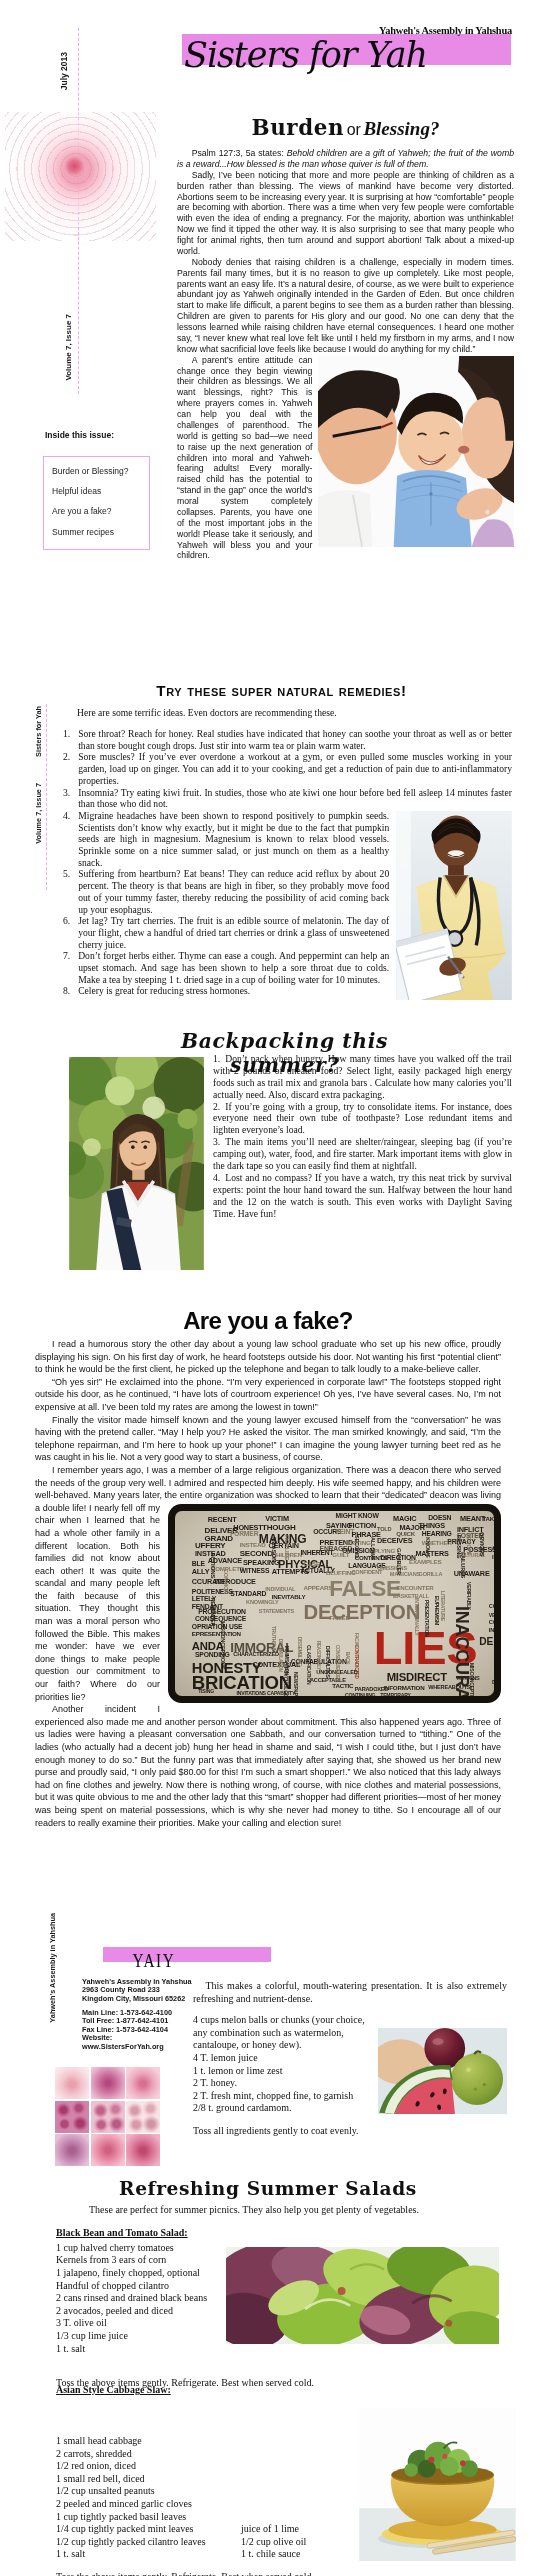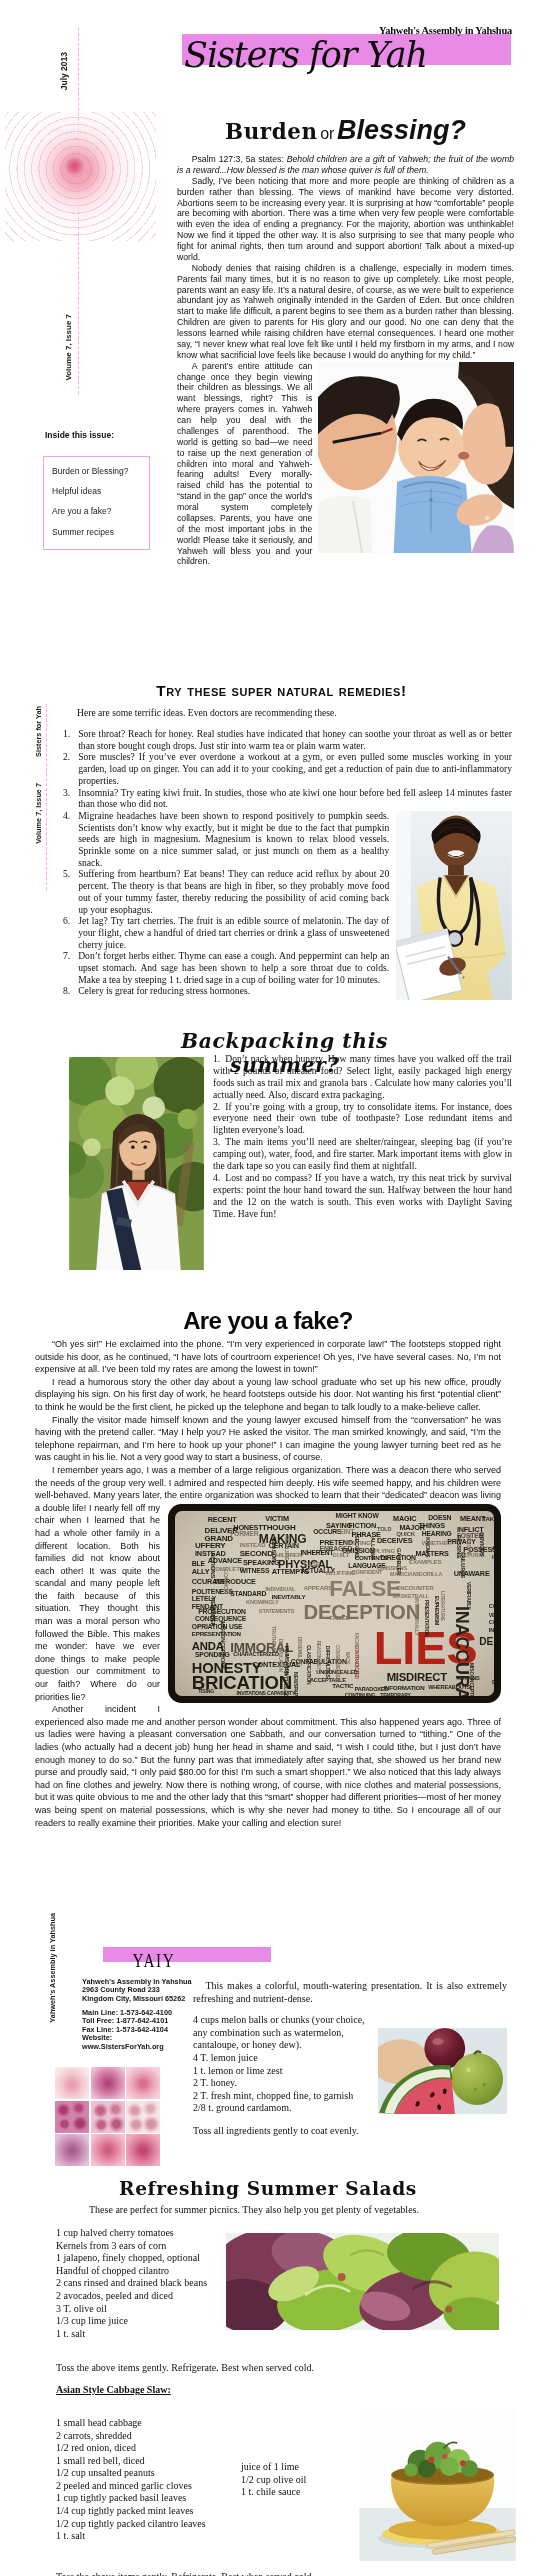--- a/index.html
+++ b/index.html
@@ -25,21 +25,21 @@
       radial-gradient(circle at 46% 42%, #d94f72 0, #e4728f 5%, rgba(228,114,143,0) 9%),
       repeating-radial-gradient(circle at 47% 44%, rgba(219,120,145,.28) 0 1.1px, rgba(255,255,255,0) 1.1px 7.3px),
       radial-gradient(circle at 48% 45%, rgba(240,160,180,.95) 0 13%, rgba(246,190,204,.85) 22%,
         rgba(250,215,224,.75) 31%, rgba(253,235,240,.6) 42%, rgba(255,255,255,0) 62%);}
 
   
   #a1{left:177px;top:115px;width:337px;}
   .a1-title{text-align:center;margin-bottom:8px;}
   .t-burden{font-family:"DejaVu Serif",serif;font-weight:bold;font-size:21.4px;letter-spacing:0.6px;}
   .t-or{font-family:"Liberation Sans",sans-serif;font-size:16px;}
-  .t-blessing{font-family:Liberation Sans, sans-serif;font-weight:bold;font-style:italic;font-size:27px;}
+  .t-blessing{font-family:Liberation Serif, serif;font-weight:bold;font-style:italic;font-size:19px;}
   .ap{font-size:8.7px;line-height:1.25;text-align:justify;text-indent:14.7px;hyphens:auto;}
   .family-float{float:right;width:196px;height:191px;margin:1.1px 0 3.4px 5.6px;}
 
   #vol1{left:64px;top:314px;font-size:8px;}
   #inside{left:45px;top:430px;font-size:8.5px;font-weight:bold;}
   #issuebox{left:43px;top:456px;width:97px;border:1.1px solid #f0a2ee;padding:9px 0 2.3px 8px;}
   .issue-item{font-size:8.5px;margin-bottom:10.2px;color:#222;}
 
   
   #sis2{left:34px;top:706px;font-size:7.3px;}
@@ -118,21 +118,21 @@
   #melon-note{margin-top:9.6px;clear:none;}
 
   #salads-title{left:0;top:2178px;width:536px;text-align:center;font-family:"DejaVu Serif",serif;
                 font-weight:bold;font-size:18.6px;letter-spacing:0.6px;}
   #salads-intro{left:34px;top:2204px;width:440px;text-align:center;}
   .rec-head{font-weight:bold;text-decoration:underline;margin-bottom:2.3px;}
   #bb{left:56px;top:2227px;width:451px;}
   .greens-float{float:right;width:273px;height:97px;margin:5.6px 8.5px 0 5.6px;}
   #bb-note{clear:both;margin-top:21.4px;}
   #slaw{left:56px;top:2384px;width:460px;}
-  #slaw-row{display:flex;align-items:center;}
+  #slaw-row{display:flex;align-items:flex-end;}
   #slaw-col1{width:169px;}
   #slaw-col2{width:99px;margin-left:16px;}
   .bowl-box{margin-left:auto;width:157px;height:153px;margin-top:9px;}
   #slaw-note{margin-top:10.2px;}
   svg{display:block;}
 </style>
 </head>
 <body>
 
 <div id="page">
@@ -294,22 +294,22 @@
   </div>
   <div class="abs" id="bp-text">
     <div class="bp-item">Don’t pack when hungry.  How many times have you walked off the trail with 2 pounds of uneaten food?  Select light, easily packaged high energy foods such as trail mix and granola bars .  Calculate how many calories you’ll actually need.  Also, discard extra packaging.</div>
     <div class="bp-item">If you’re going with a group, try to consolidate items.  For instance, does everyone need their own tube of toothpaste?  Lose redundant items and lighten everyone’s load.</div>
     <div class="bp-item">The main items you’ll need are shelter/raingear, sleeping bag (if you’re camping out), water, food, and fire starter.  Mark important items with glow in the dark tape so you can easily find them at nightfall.</div>
     <div class="bp-item">Lost and no compass?  If you have a watch, try this neat trick by survival experts:  point the hour hand toward the sun.  Halfway between the hour hand and the 12 on the watch is south.  This even works with Daylight Saving Time.  Have fun!</div>
   </div>
 
   <div class="abs" id="fake-title">Are you a fake?</div>
   <div class="abs" id="fake-body">
+    <div class="fp">I read a humorous story the other day about a young law school graduate who set up his new office, proudly displaying his sign.  On his first day of work, he heard footsteps outside his door.  Not wanting his first “potential client” to think he would be the first client, he picked up the telephone and began to talk loudly to a make-believe caller.</div>
     <div class="fp">“Oh yes sir!”  He exclaimed into the phone.  “I’m very experienced in corporate law!”     The footsteps stopped right outside his door, as he continued, “I have lots of courtroom experience!  Oh yes, I’ve have several cases.  No, I’m not expensive at all.  I’ve been told my rates are among the lowest in town!”</div>
-    <div class="fp">I read a humorous story the other day about a young law school graduate who set up his new office, proudly displaying his sign.  On his first day of work, he heard footsteps outside his door.  Not wanting his first “potential client” to think he would be the first client, he picked up the telephone and began to talk loudly to a make-believe caller.</div>
     <div class="fp">Finally the visitor made himself known and the young lawyer excused himself from the “conversation” he was having with the pretend caller.  “May I help you?  He asked the visitor.  The man smirked knowingly, and said, “I’m the telephone repairman, and I’m here to hook up your phone!”  I can imagine the young lawyer turning beet red as he was caught in his lie.  Not a very good way to start a business, of course.</div>
     <div class="fp">
       <span>I remember years ago, I was a member of a large religious organization.  There was a deacon there who served the needs of the group very well.  I admired and respected him deeply.  His wife seemed happy, and his children were well-behaved.  Many years later, the entire organization was shocked to learn that their</span>
       <div class="cloud-float">
         <div id="cloud">
             <div id="cloud-words">
               <span class="cw" style="left: 5%; top: 3%; font-size: 7.3px; color: rgb(34, 28, 21);">RECENT</span>
               <span class="cw" style="left: 23%; top: 2%; font-size: 7.3px; color: rgb(34, 28, 21);">VICTIM</span>
               <span class="cw" style="left: 45%; top: 1%; font-size: 6.8px; color: rgb(34, 28, 21);">MIGHT</span>
               <span class="cw" style="left: 52%; top: 1%; font-size: 6.8px; color: rgb(34, 28, 21);">KNOW</span>
@@ -543,20 +543,21 @@
           <div class="ing">2/8 t. ground cardamom.</div>
         </div>
     </div>
     <div id="melon-note" class="serif-body">Toss all ingredients gently to coat evenly.</div>
   </div>
 
   <div class="abs" id="salads-title">Refreshing Summer Salads</div>
   <div class="abs serif-body" id="salads-intro">These are perfect for summer picnics.  They also help you get plenty of vegetables.</div>
 
   <div class="abs serif-body" id="bb">
+    <div class="rec-head">Black Bean and Tomato Salad:</div>
     <div class="greens-float">
       <svg width="273" height="97" viewBox="0 0 484 172">
         <rect width="484" height="172" fill="#eef2ec"></rect>
         <ellipse cx="60" cy="50" rx="85" ry="55" fill="#7c3a55" transform="rotate(-15 60 50)"></ellipse>
         <ellipse cx="40" cy="130" rx="70" ry="48" fill="#5c2840" transform="rotate(10 40 130)"></ellipse>
         <ellipse cx="150" cy="40" rx="70" ry="42" fill="#965872" transform="rotate(12 150 40)"></ellipse>
         <ellipse cx="180" cy="120" rx="90" ry="55" fill="#8fbe3a" transform="rotate(-8 180 120)"></ellipse>
         <ellipse cx="250" cy="55" rx="80" ry="48" fill="#b2d45c" transform="rotate(18 250 55)"></ellipse>
         <ellipse cx="320" cy="120" rx="85" ry="52" fill="#7c3a55" transform="rotate(-14 320 120)"></ellipse>
         <ellipse cx="360" cy="40" rx="75" ry="45" fill="#6a9a28" transform="rotate(8 360 40)"></ellipse>

